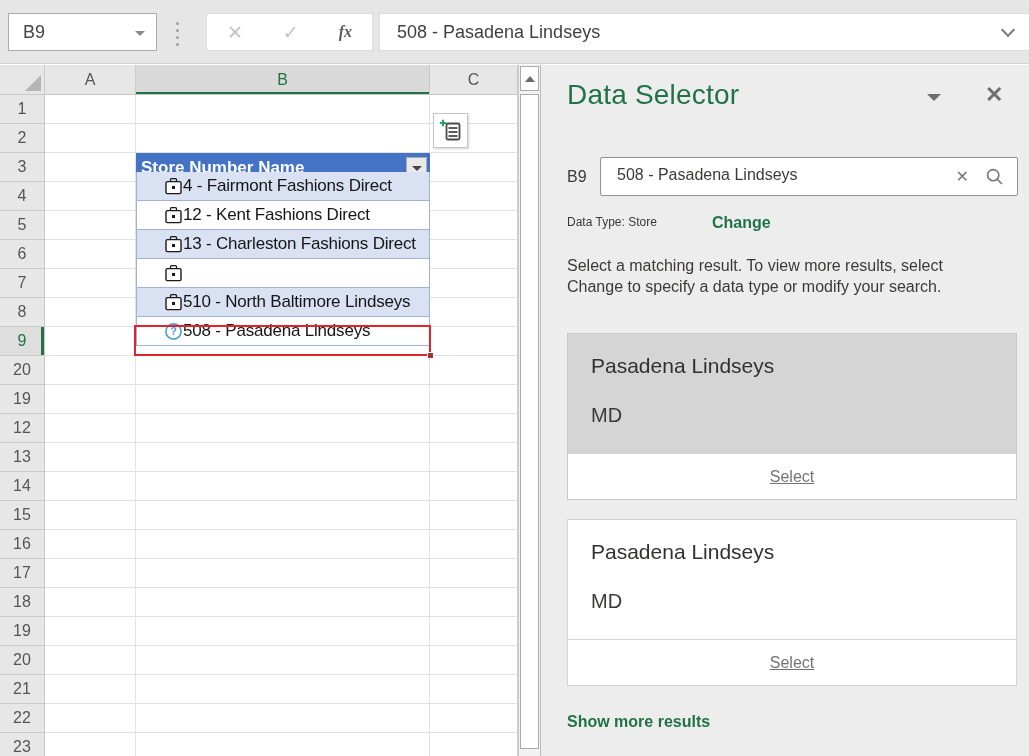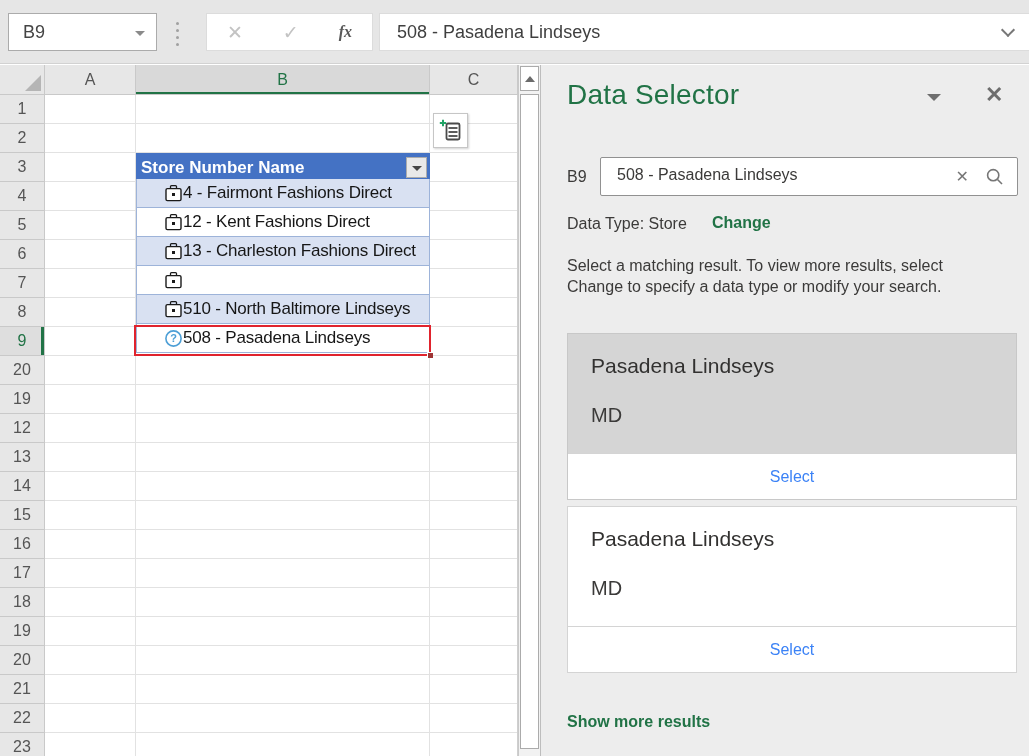--- a/index.html
+++ b/index.html
@@ -35,21 +35,21 @@
   .rowheaders{position:absolute;left:0;top:30px;width:45px;height:661px;overflow:hidden;}
   .rowh{width:45px;height:29px;background:var(--hdr-gray);border-right:1px solid var(--line);border-bottom:1px solid var(--line);font-size:16px;color:#555;text-align:center;line-height:28px;}
   .rowh.sel{background:#DEDEDE;color:var(--green);box-shadow:inset -3px 0 0 var(--green);}
   .cellarea{position:absolute;left:45px;top:30px;width:473px;height:661px;background:#fff;
     background-image:repeating-linear-gradient(to bottom,transparent 0 28px,var(--gridline) 28px 29px);}
   .vline{position:absolute;top:30px;width:1px;height:661px;background:var(--gridline);}
   .vline.v1{left:135px;} .vline.v2{left:429px;} .vline.v3{left:517px;background:#CFCFCF;}
 
   
   .table{position:absolute;left:136px;top:88px;width:294px;}
-  .thead{position:relative;height:26px;background:var(--blue);color:#fff;font-weight:bold;font-size:17px;line-height:29px;padding-left:5px;}
+  .thead{position:relative;height:19px;background:var(--blue);color:#fff;font-weight:bold;font-size:17px;line-height:29px;padding-left:5px;}
   .filterbtn{position:absolute;right:3px;top:4px;width:21px;height:21px;background:#E9E9E9;border:1px solid #ACACAC;}
   .filterbtn span{position:absolute;left:5px;top:8px;width:0;height:0;border-left:5px solid transparent;border-right:5px solid transparent;border-top:5px solid #444;}
   .tbody{border-left:1px solid var(--tborder);border-right:1px solid var(--tborder);}
   .trow{position:relative;height:29px;border-bottom:1px solid var(--tborder);display:flex;align-items:center;background:#fff;padding-left:26px;}
   .trow.banded{background:var(--band);}
   .dticon{width:19px;height:19px;margin-left:1px;flex:0 0 19px;}
   .dticon svg{display:block;}
   .ttext{font-size:17px;color:#161616;white-space:nowrap;letter-spacing:-0.2px;}
 
   
@@ -69,31 +69,31 @@
   
   .panel{position:absolute;left:541px;top:65px;width:488px;height:691px;background:#EDEDED;}
   .p-title{position:absolute;left:26px;top:14px;font-size:28px;color:var(--green);letter-spacing:0.2px;}
   .p-collapse{position:absolute;left:386px;top:29px;width:0;height:0;border-left:7px solid transparent;border-right:7px solid transparent;border-top:7px solid #6E6E6E;cursor:pointer;}
   .p-close{position:absolute;left:444px;top:17px;font-size:22px;font-weight:bold;color:#6E6E6E;cursor:pointer;}
   .p-cellref{position:absolute;left:26px;top:103px;font-size:16px;color:#3B3A39;}
   .searchbox{position:absolute;left:59px;top:92px;width:418px;height:39px;background:#fff;border:1px solid #919191;border-radius:2px;}
   .searchbox input{position:absolute;left:16px;top:8px;width:300px;border:none;outline:none;font-size:16px;color:#3B3A39;background:transparent;}
   .sb-clear{position:absolute;right:48px;top:9px;font-size:16px;color:#767676;cursor:pointer;}
   .sb-mag{position:absolute;right:12px;top:9px;cursor:pointer;}
-  .p-datatype{position:absolute;left:26px;top:150px;font-size:16px;color:#3B3A39;}
+  .p-datatype{position:absolute;left:26px;top:150px;font-size:12px;color:#3B3A39;}
   .p-change{position:absolute;left:171px;top:149px;font-size:16px;font-weight:bold;color:var(--green);cursor:pointer;}
   .p-instruction{position:absolute;left:26px;top:190px;width:416px;font-size:16px;line-height:21px;color:#3B3A39;}
   .cards{position:absolute;left:26px;top:268px;width:450px;}
-  .card{position:relative;width:450px;margin-bottom:6px;background:#fff;border:1px solid #D4D4D4;}
+  .card{position:relative;width:450px;margin-bottom:19px;background:#fff;border:1px solid #D4D4D4;}
   .card .c-body{position:relative;height:119px;background:#fff;}
   .card.hl{border-color:#C8C8C8;}
   .card.hl .c-body{background:#D5D5D5;}
   .c-title{position:absolute;left:23px;top:20px;font-size:21px;color:#323130;}
   .c-sub{position:absolute;left:23px;top:70px;font-size:20px;color:#3B3A39;}
-  .c-foot{height:46px;background:#fff;border-top:1px solid #D4D4D4;text-align:center;line-height:46px;font-size:16px;color:#3b82f6;cursor:pointer;}
+  .c-foot{height:46px;background:#fff;border-top:1px solid #D4D4D4;text-align:center;line-height:46px;font-size:16px;color:#737373;cursor:pointer;text-decoration:underline;}
   .p-showmore{position:absolute;left:26px;top:648px;font-size:16px;font-weight:bold;color:var(--green);cursor:pointer;}
 </style>
 </head>
 <body>
 
 <div class="app">
 
   <div class="topbar">
     <div class="namebox">
       <span class="namebox-text">B9</span>

